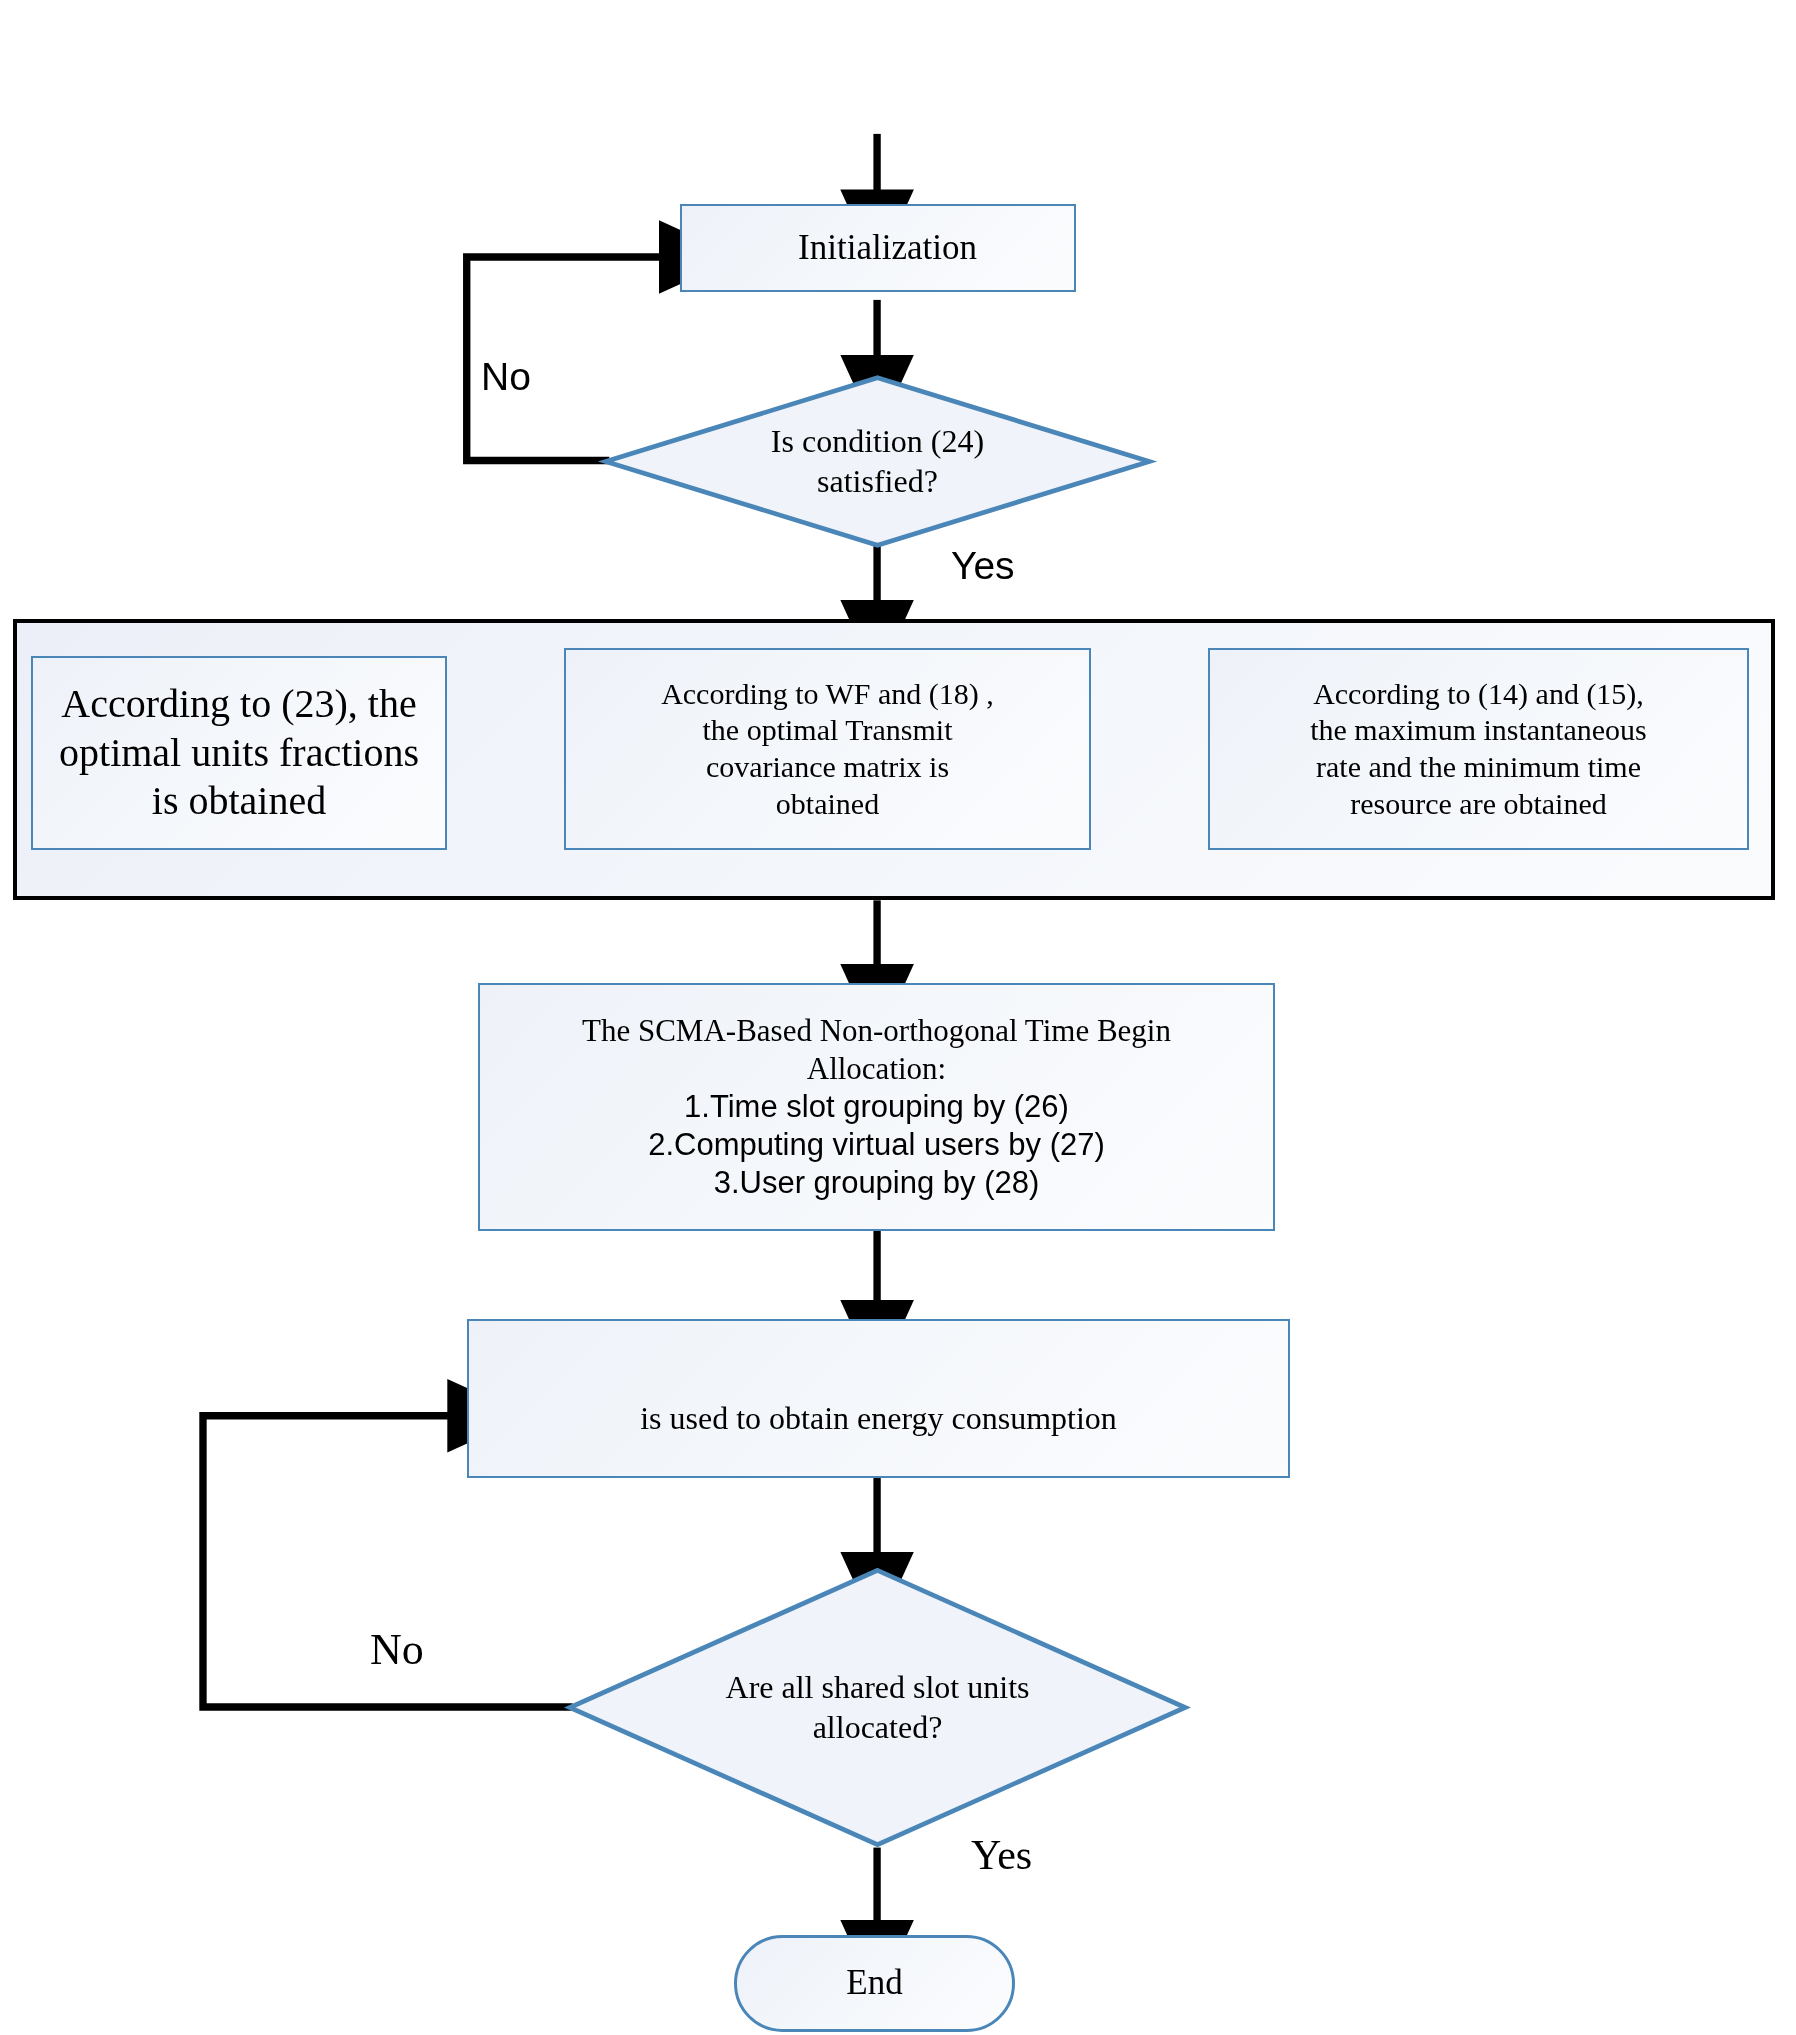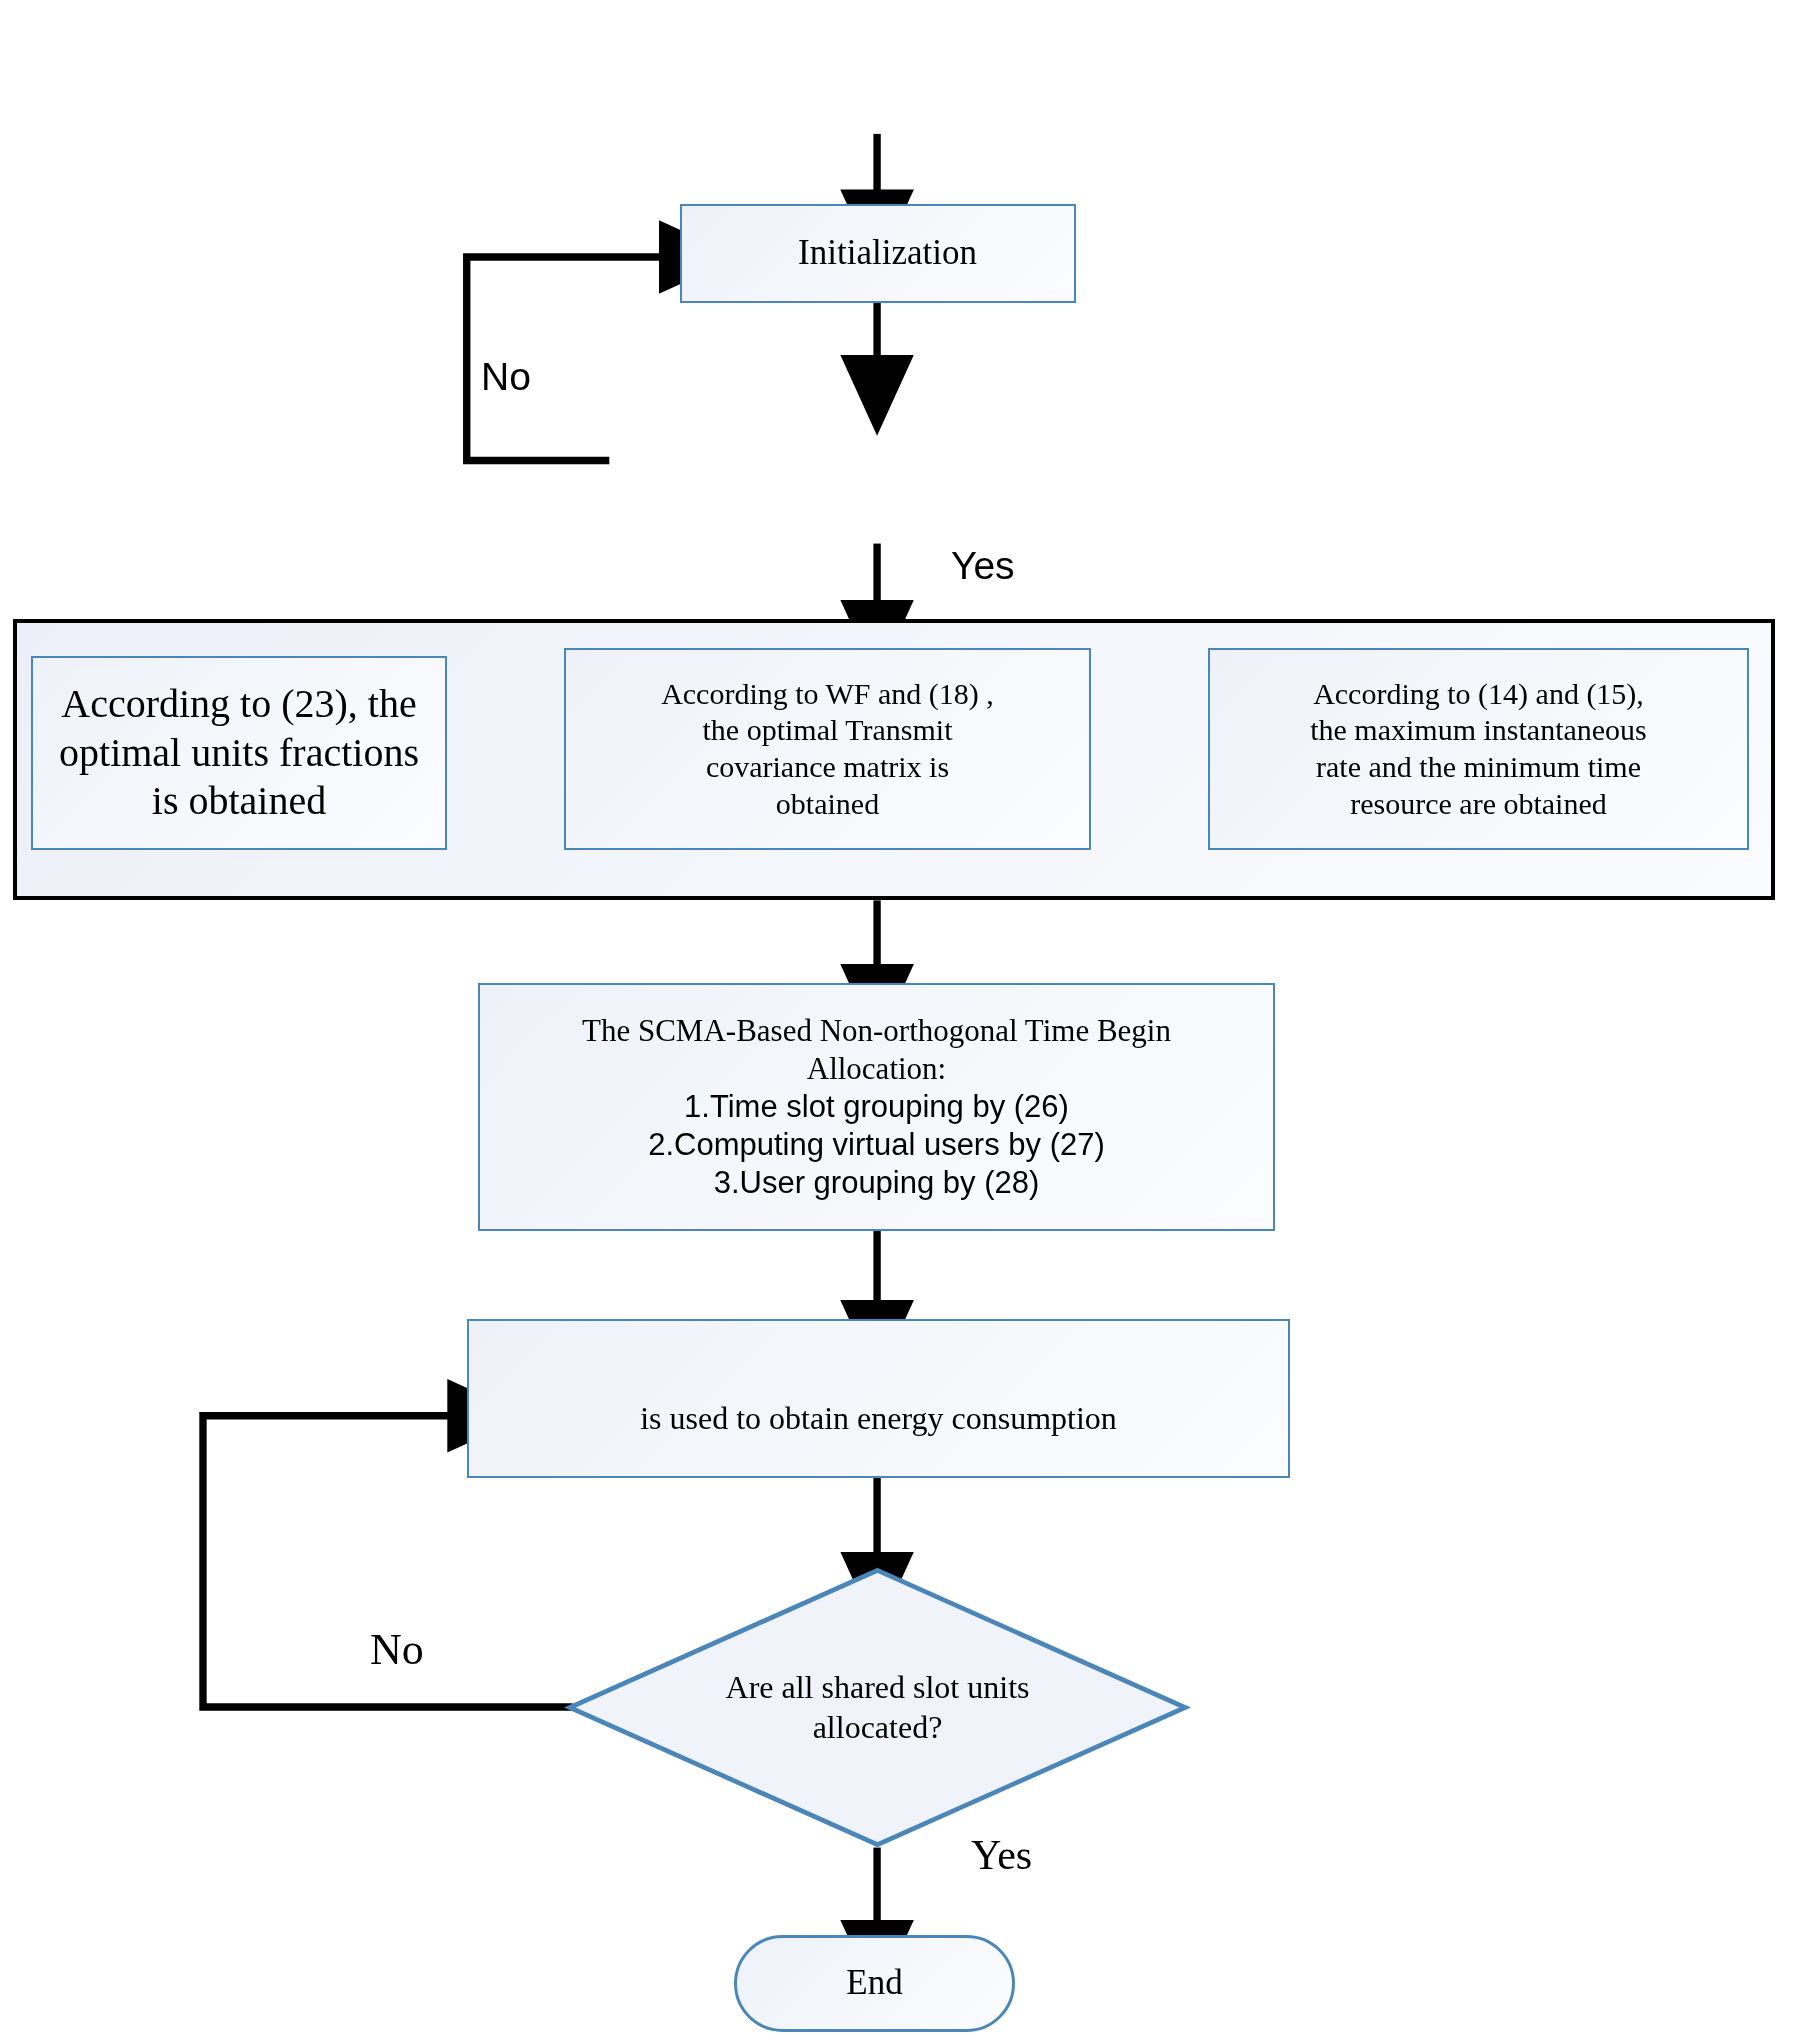--- a/index.html
+++ b/index.html
@@ -114,24 +114,35 @@
     <line x1="1310" y1="1838" x2="1310" y2="1964" stroke="#000" stroke-width="11" marker-end="url(#arrow)"></line>
 
     <line x1="1310" y1="2208" x2="1310" y2="2340" stroke="#000" stroke-width="11" marker-end="url(#arrow)"></line>
 
     <polyline points="855,2550 303,2550 303,2115 690,2115" fill="none" stroke="#000" stroke-width="11" marker-end="url(#arrow)"></polyline>
 
     <line x1="1310" y1="2760" x2="1310" y2="2890" stroke="#000" stroke-width="11" marker-end="url(#arrow)"></line>
   </svg>
 
 
-  <div class="node proc" style="left:680px; top:204px; width:396px; height:99px; font-size:35px;padding-left:19px;">
+  <div class="node proc" style="left:680px; top:204px; width:396px; height:88px; font-size:35px;padding-left:19px;">
     <span>Initialization</span>
   </div>
 
+  <div class="diamond-wrap" style="left:603px; top:375px; width:549px; height:173px;">
+    <svg width="549" height="173" viewBox="0 0 820 258">
+      <polygon points="410,4 816,129 410,254 4,129" fill="#f0f3f9" stroke="#4a86b8" stroke-width="7"></polygon>
+    </svg>
+    <div class="diamond-label" style="font-size:32px;">
+      <div>
+        <span>Is condition (24)</span><br>
+        <span>satisfied?</span>
+      </div>
+    </div>
+  </div>
 
   <div class="edge-label sans" style="left:481px; top:355px; font-size:39px;">No</div>
 
   <div class="edge-label sans" style="left:951px; top:544px; font-size:39px;">Yes</div>
 
   <div class="group-box" style="left:12.7px; top:619px; width:1762px; height:281px;"></div>
 
   <div class="node proc" style="left:31px; top:656px; width:416px; height:194px; font-size:40px;">
     <div>
       <span>According to  (23), the</span><br>

